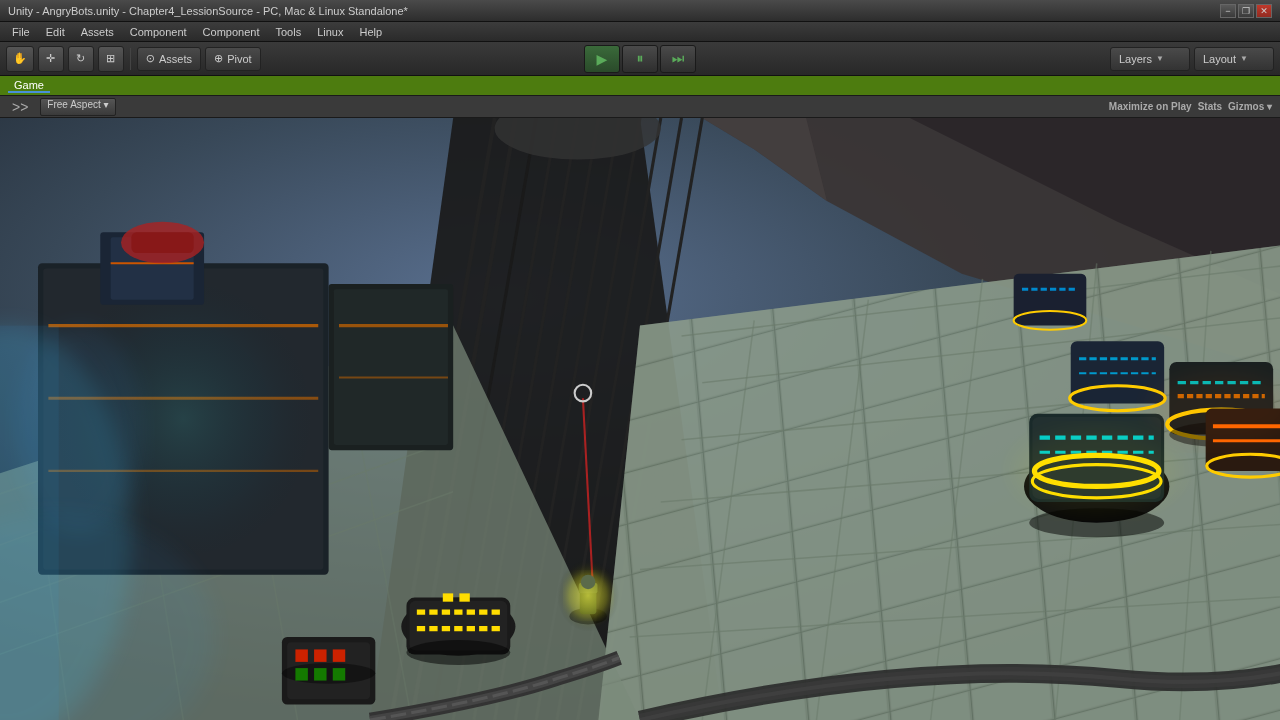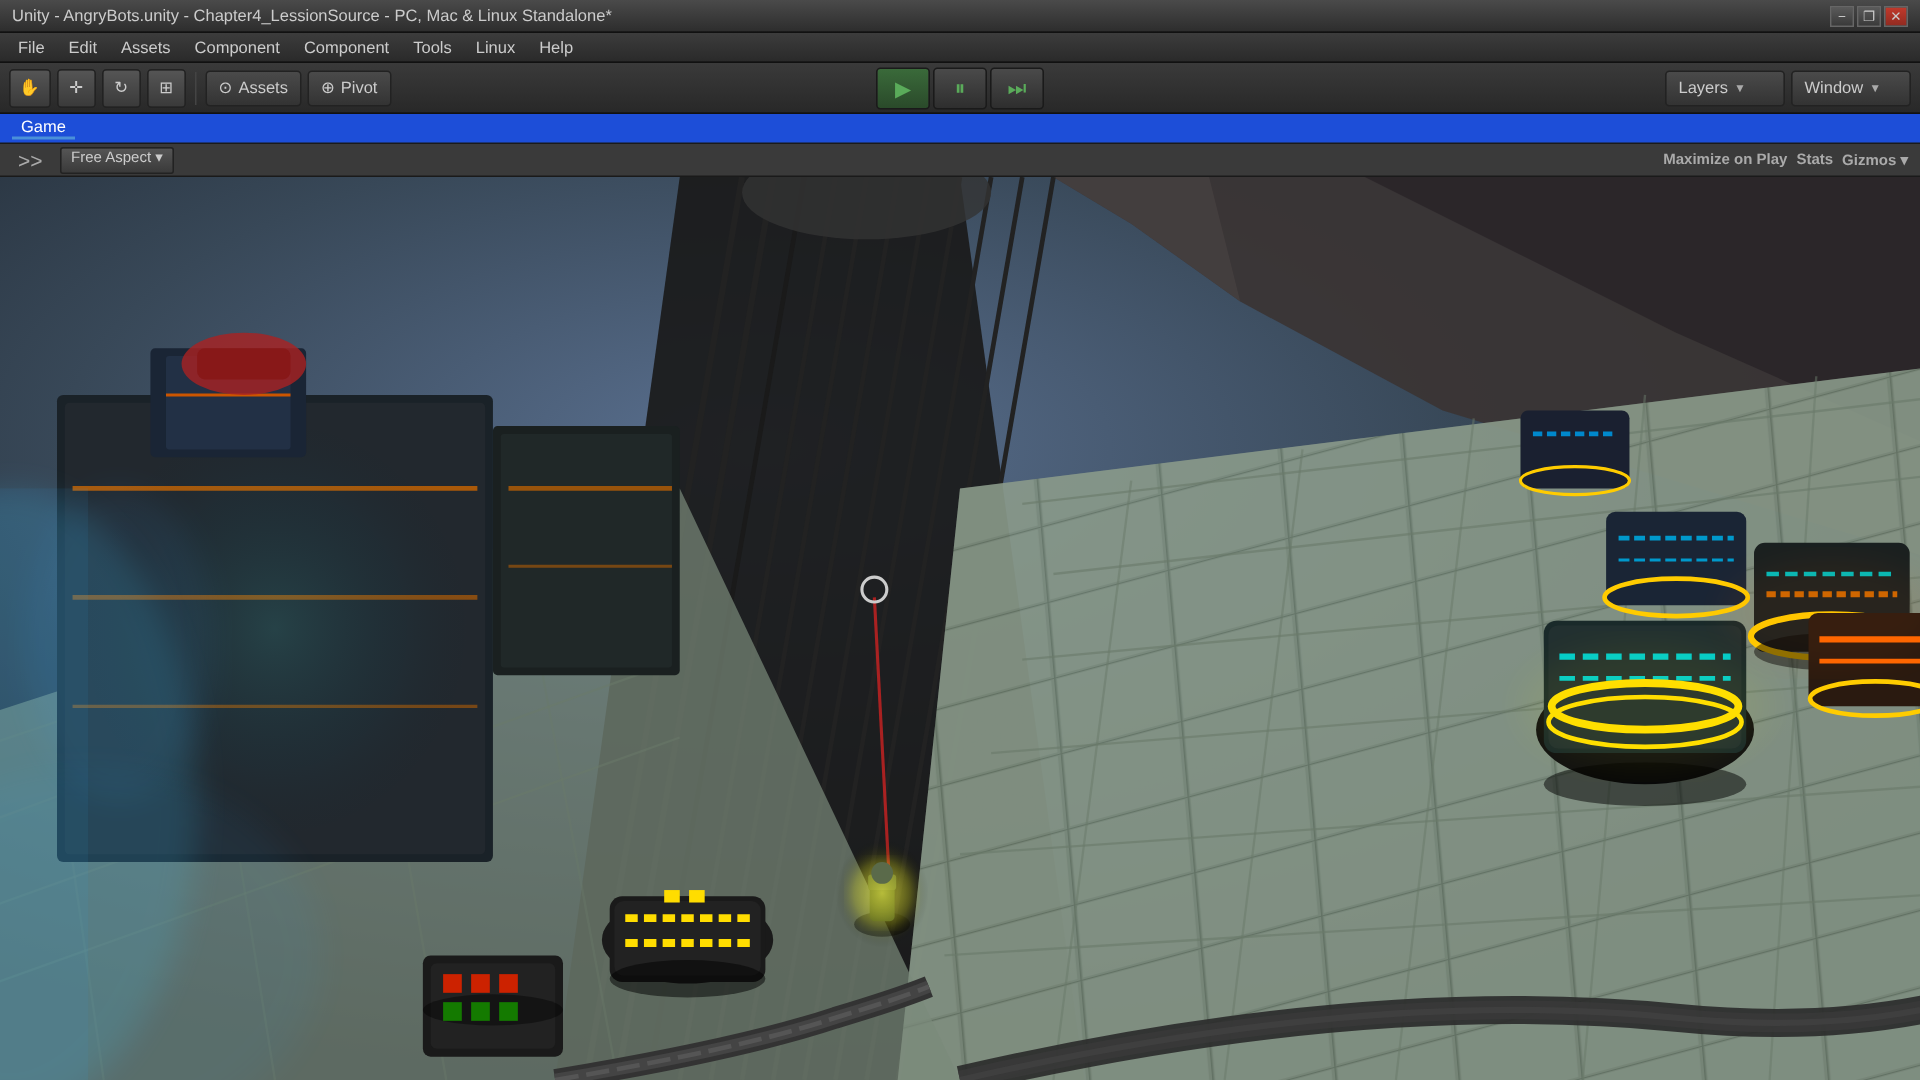--- a/index.html
+++ b/index.html
@@ -150,21 +150,21 @@
       min-width: 80px;
     }
     .dropdown-arrow {
       font-size: 8px;
       color: #aaa;
     }
 
     
     #game-view-header {
       height: 20px;
-      background: #1d4ed8;
+      background: #4d7c0f;
       display: flex;
       align-items: center;
       padding: 0 8px;
       border-bottom: 1px solid #1a1a1a;
       gap: 4px;
     }
     .tab-label {
       font-size: 11px;
       color: #bbb;
       padding: 0 6px;
@@ -279,21 +279,21 @@
   </div>
 
   <div class="toolbar-spacer"></div>
 
   <div class="layers-layout-group">
     <div class="dropdown-btn">
       <span>Layers</span>
       <span class="dropdown-arrow">▼</span>
     </div>
     <div class="dropdown-btn">
-      <span>Window</span>
+      <span>Layout</span>
       <span class="dropdown-arrow">▼</span>
     </div>
   </div>
 </div>
 
 <div id="main-content">
 
   <div id="game-view-header">
     <span class="tab-label active">Game</span>
   </div>

